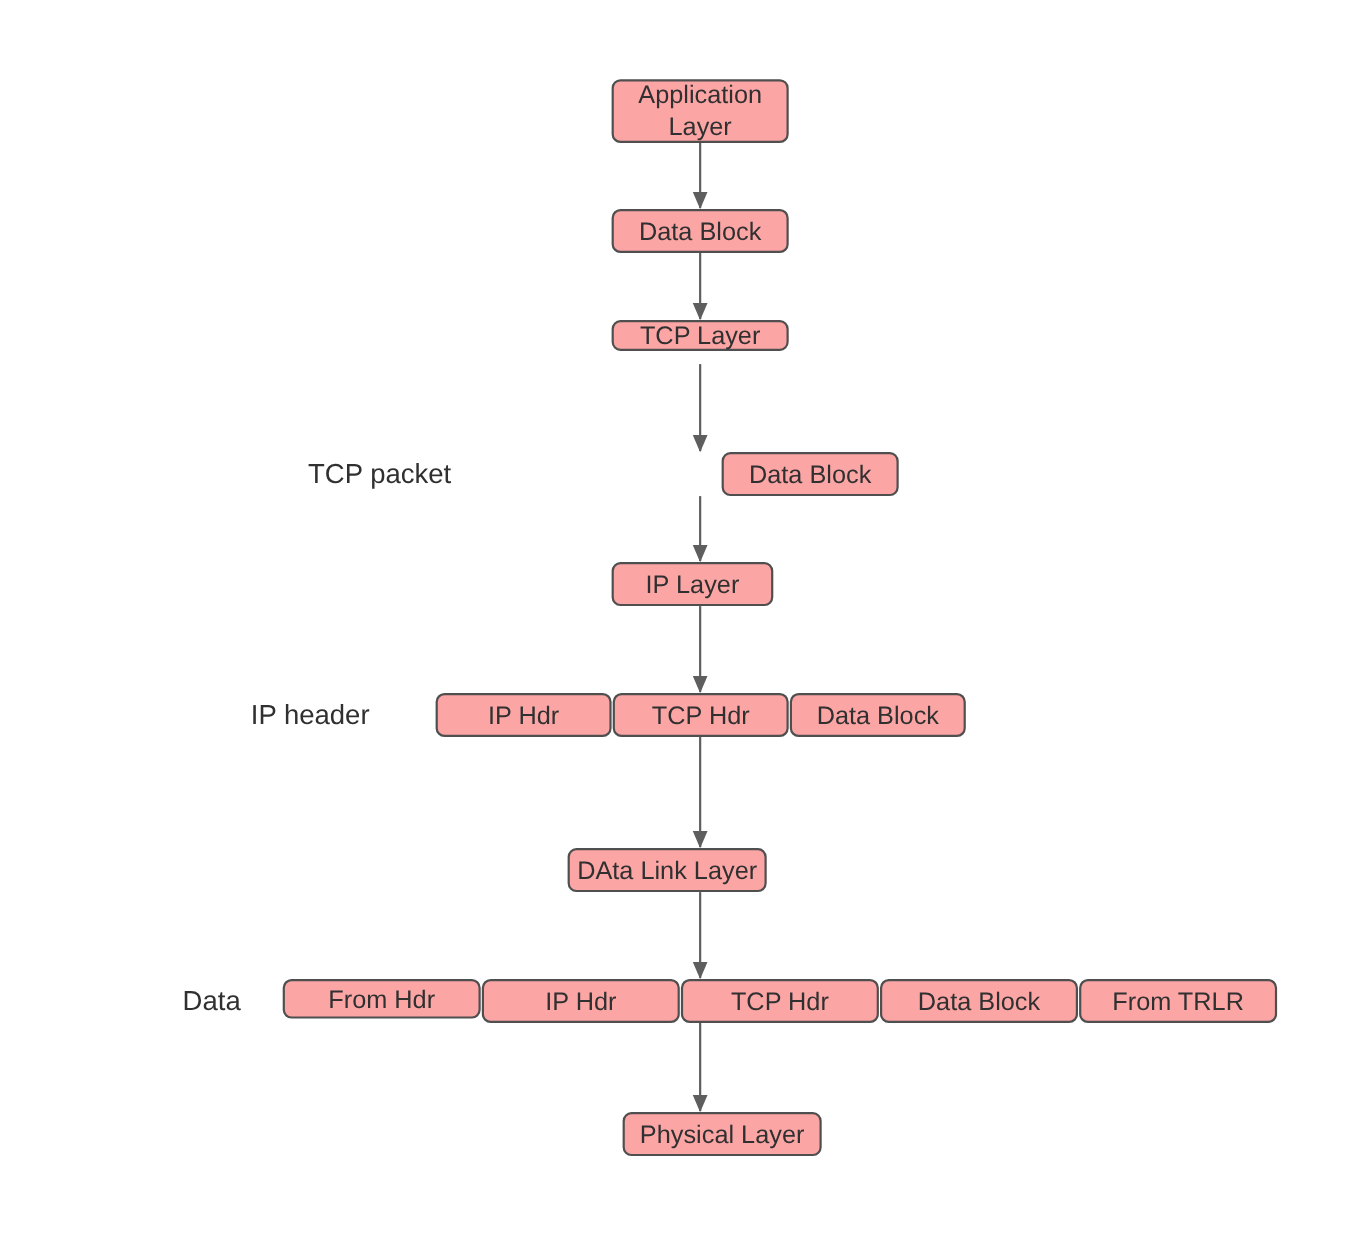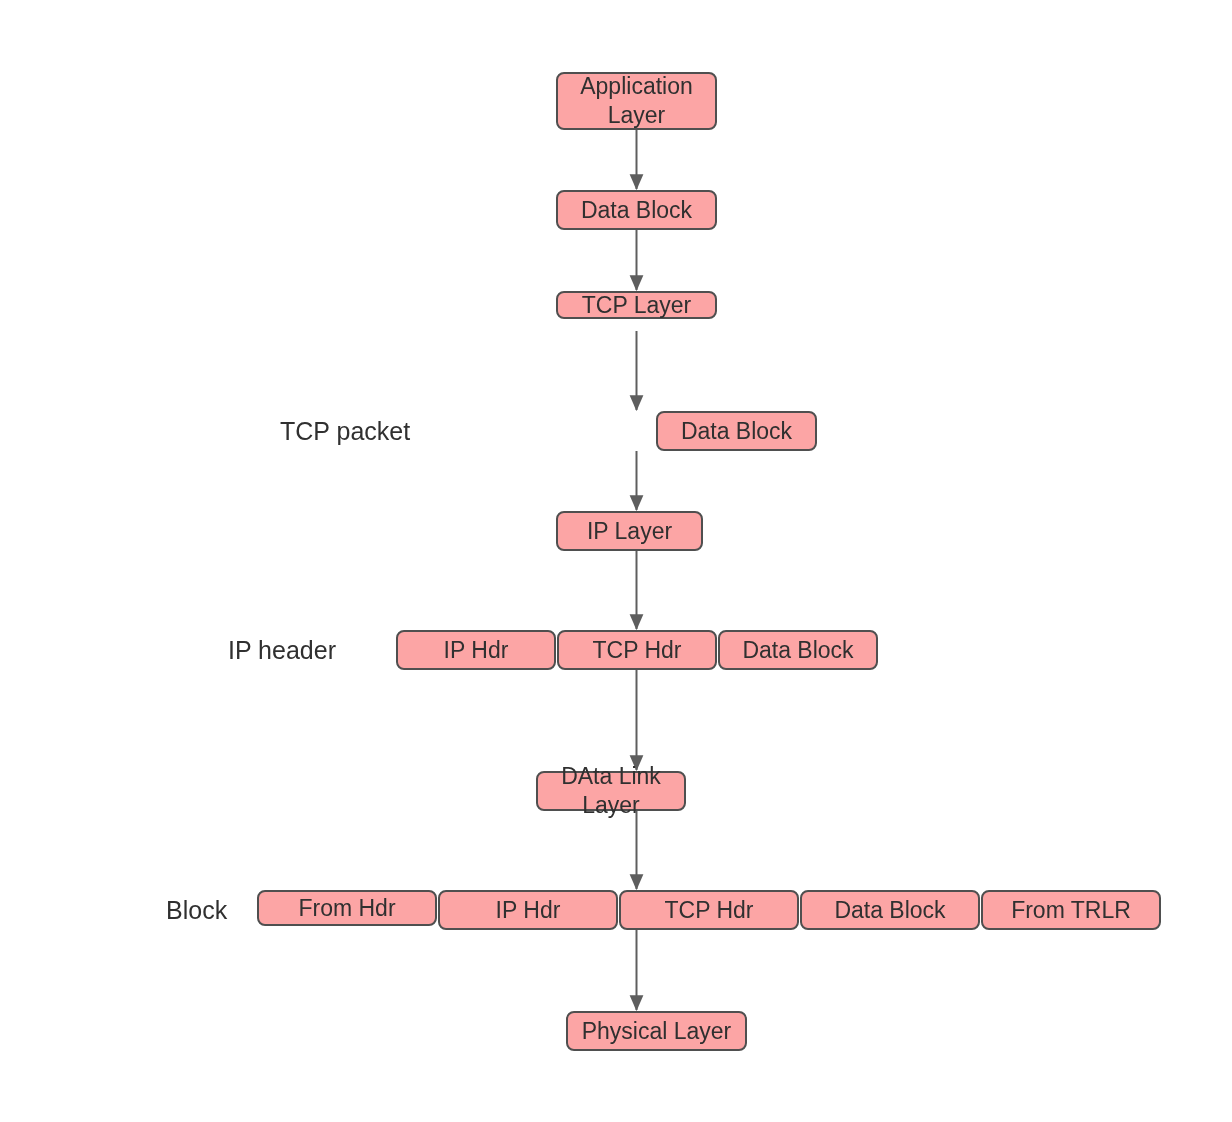--- a/index.html
+++ b/index.html
@@ -79,23 +79,23 @@
   <div class="row-label" style="left:280px; top:411px; height:40px;">TCP packet</div>
   <div class="node" style="left:656px; top:411px; width:161px; height:40px;">Data Block</div>
 
   <div class="node" style="left:556px; top:511px; width:147px; height:40px;">IP Layer</div>
 
   <div class="row-label" style="left:228px; top:630px; height:40px;">IP header</div>
   <div class="node" style="left:396px; top:630px; width:160px; height:40px;">IP Hdr</div>
   <div class="node" style="left:557px; top:630px; width:160px; height:40px;">TCP Hdr</div>
   <div class="node" style="left:718px; top:630px; width:160px; height:40px;">Data Block</div>
 
-  <div class="node" style="left:536px; top:771px; width:150px; height:40px;">DAta Link Layer</div>
+  <div class="node" style="left:516px; top:771px; width:181px; height:40px;">DAta Link Layer</div>
 
-  <div class="row-label" style="left:166px; top:890px; height:40px;">Block</div>
+  <div class="row-label" style="left:166px; top:890px; height:40px;">Data</div>
   <div class="node" style="left:257px; top:890px; width:180px; height:36px;">From Hdr</div>
   <div class="node" style="left:438px; top:890px; width:180px; height:40px;">IP Hdr</div>
   <div class="node" style="left:619px; top:890px; width:180px; height:40px;">TCP Hdr</div>
   <div class="node" style="left:800px; top:890px; width:180px; height:40px;">Data Block</div>
   <div class="node" style="left:566px; top:1011px; width:181px; height:40px;">Physical Layer</div>
 
   <div class="node" style="left:981px; top:890px; width:180px; height:40px;">From TRLR</div>
 
 </div>
 

